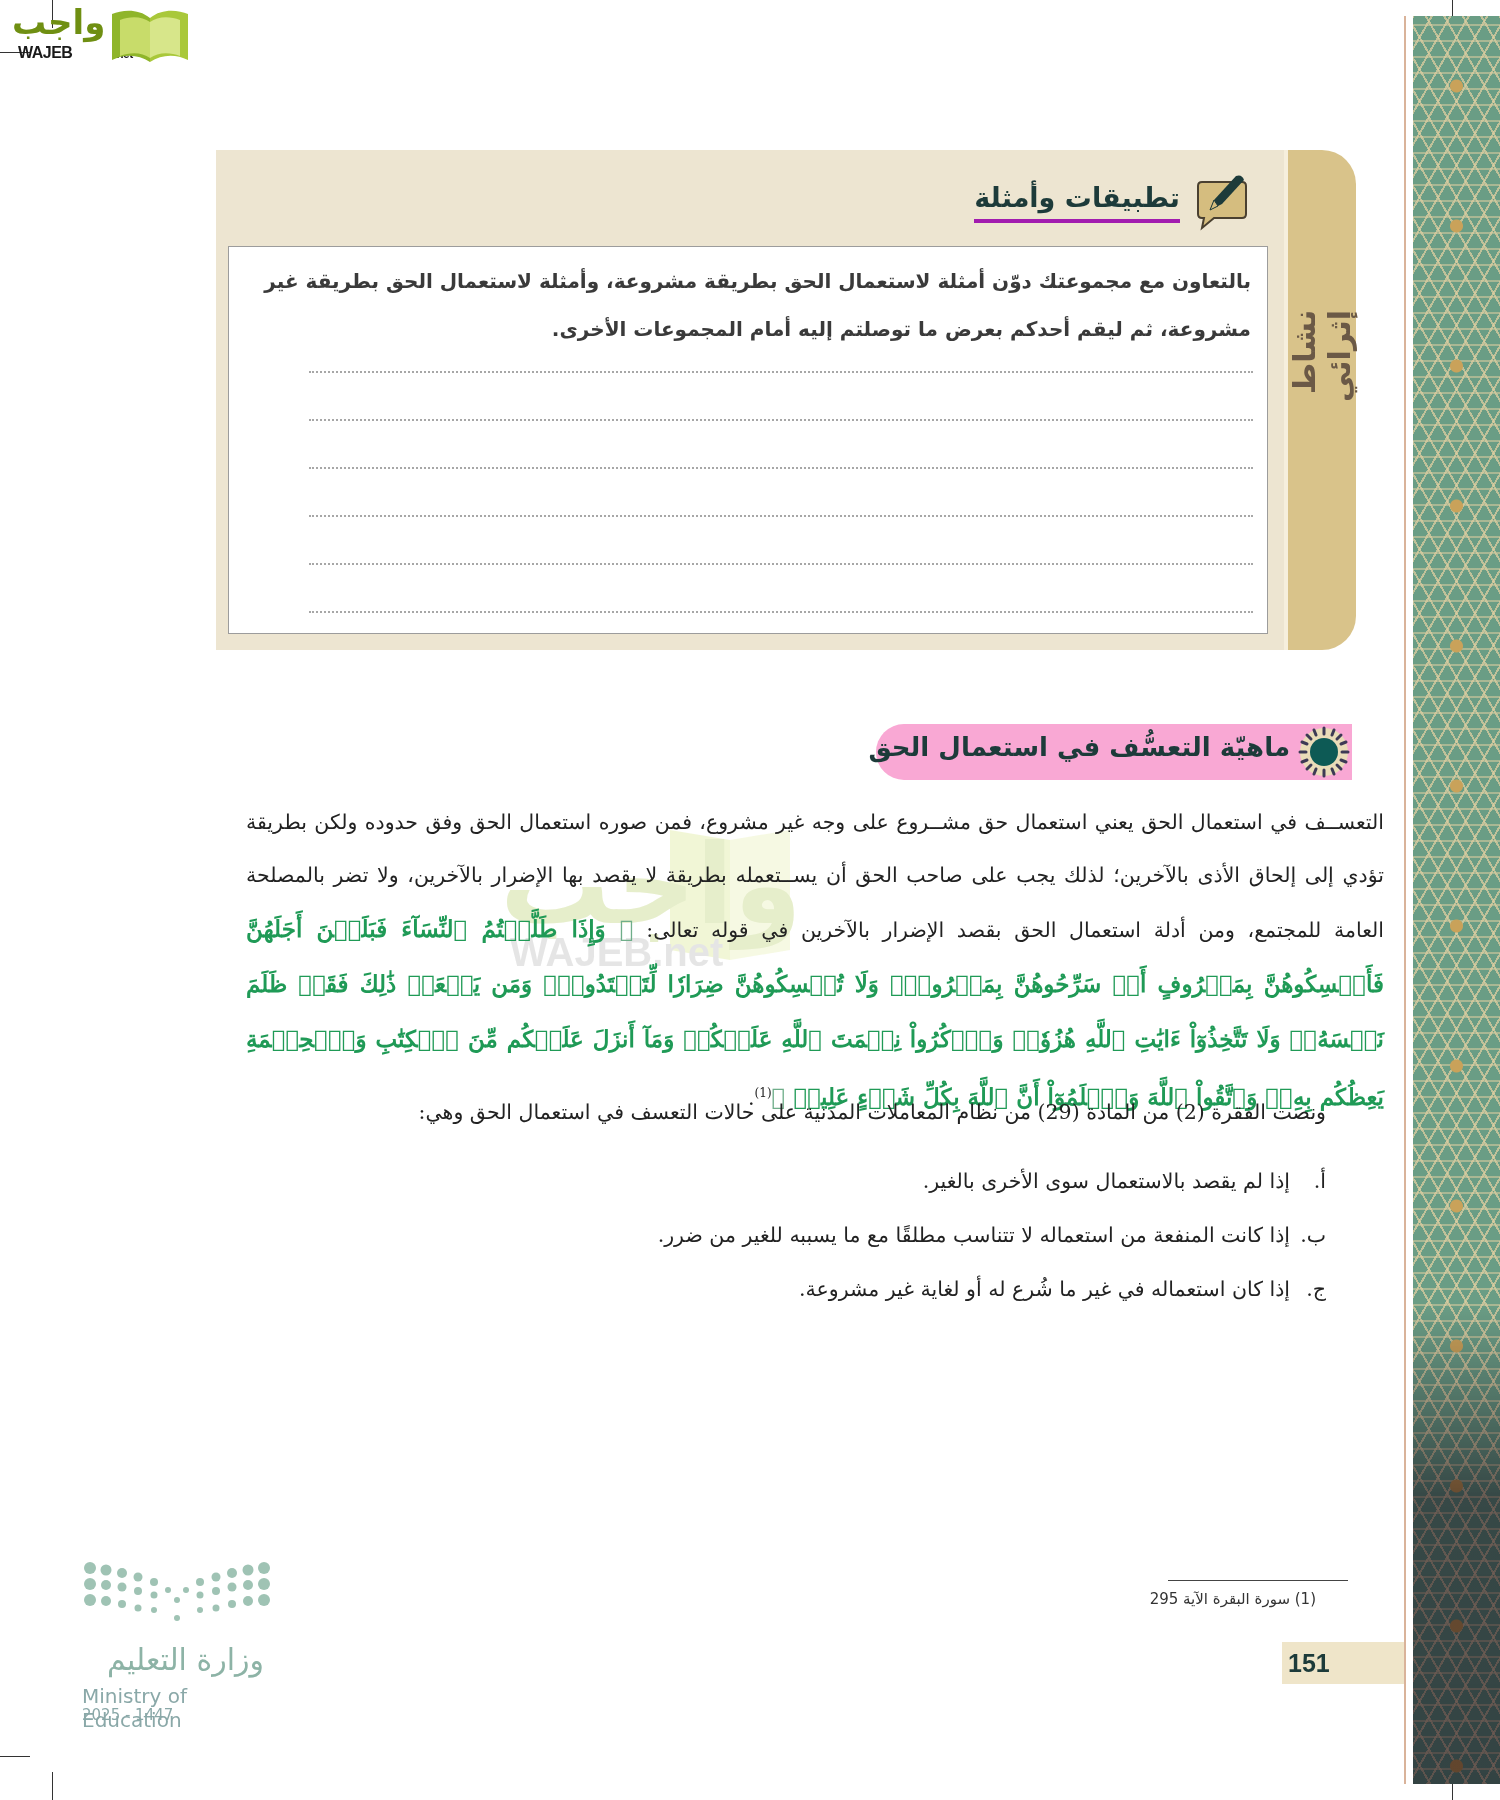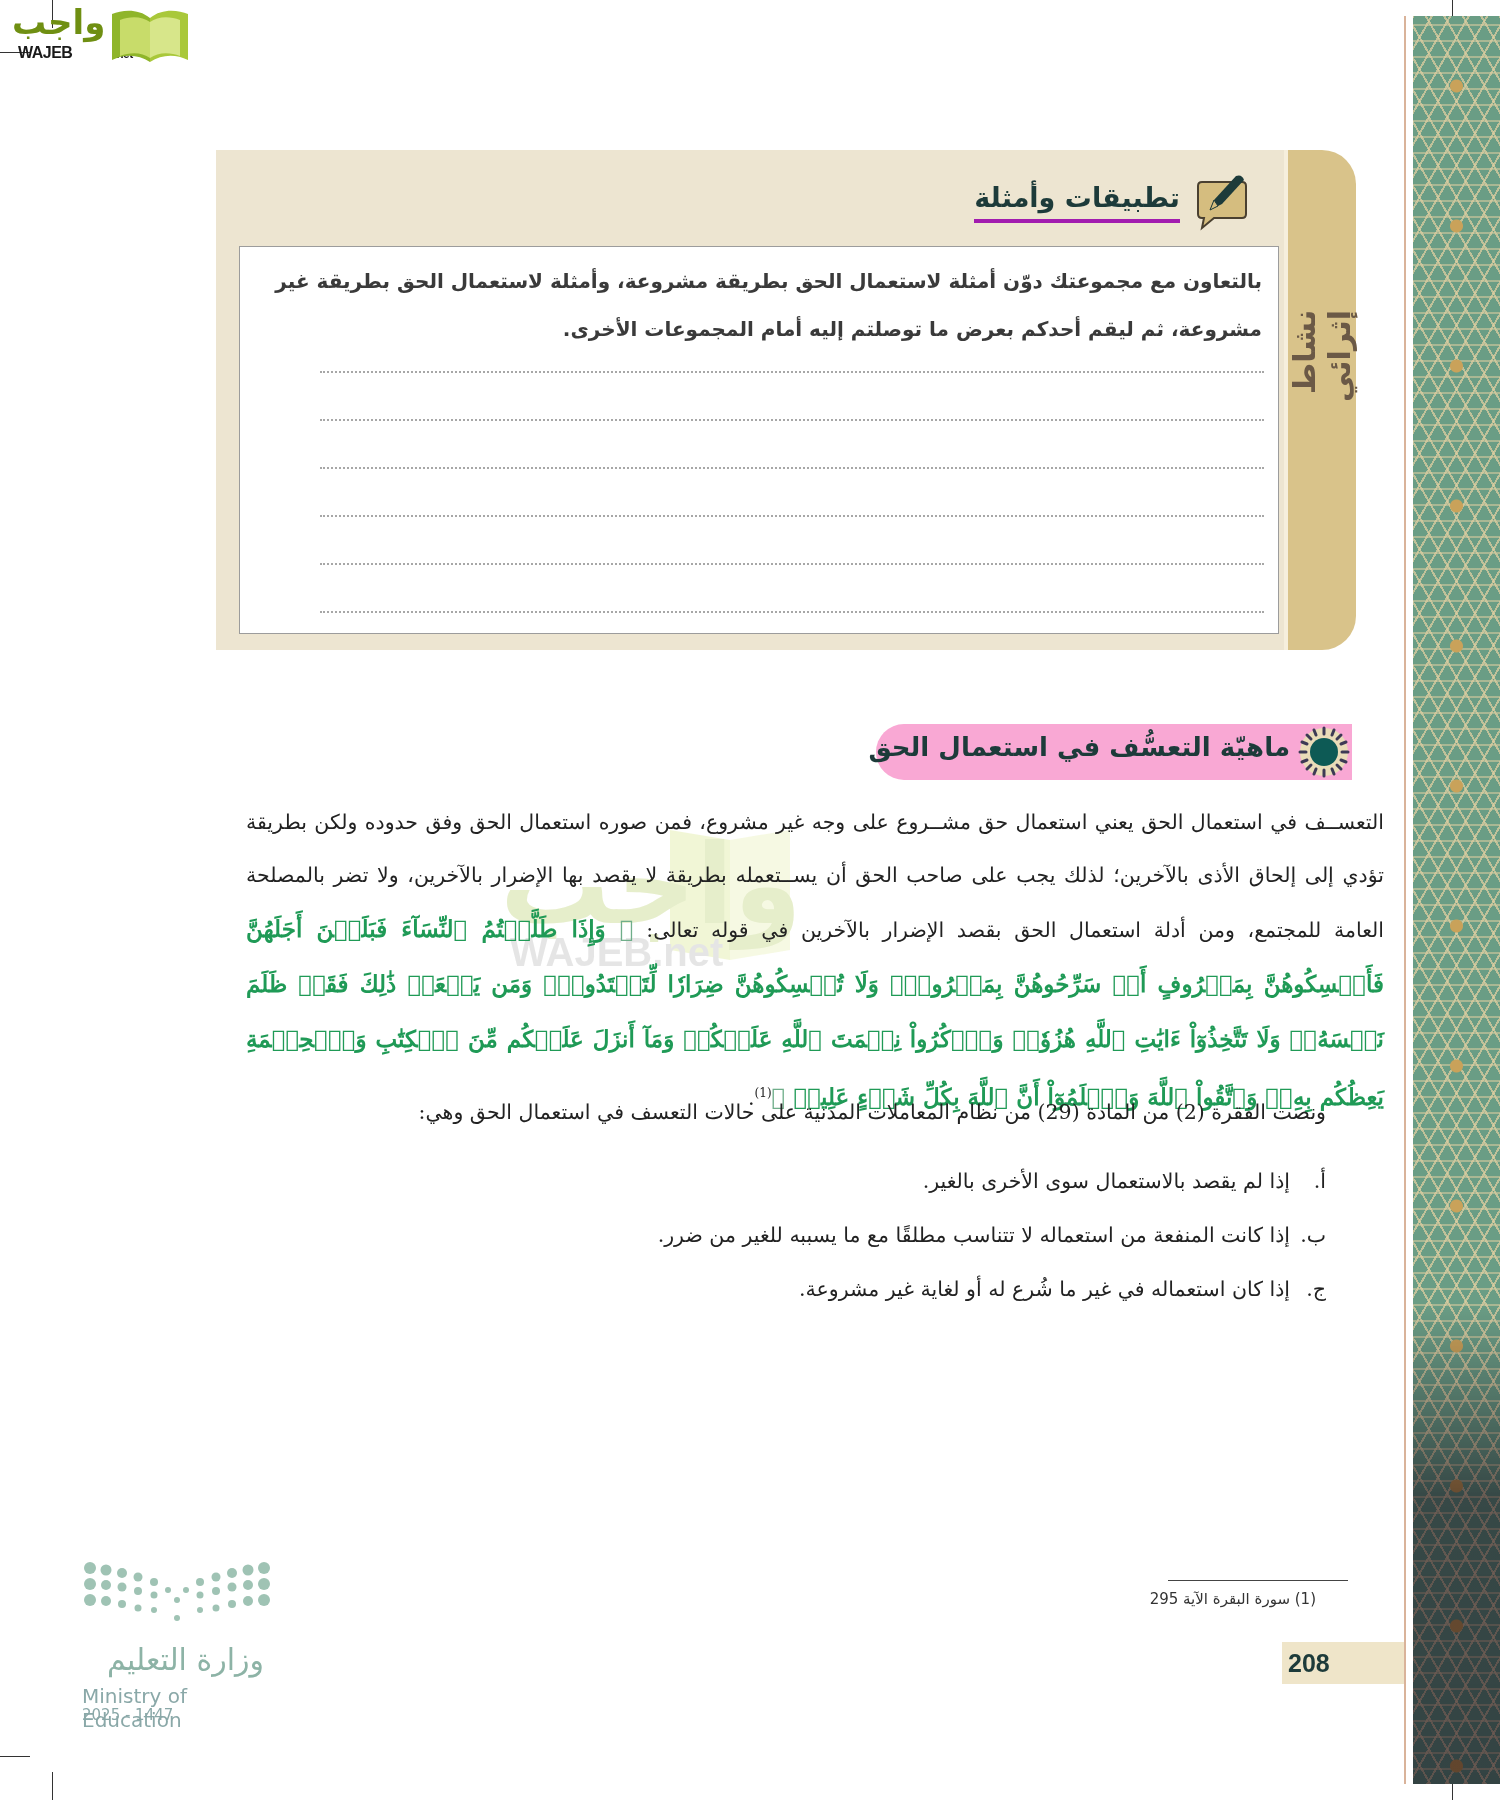--- a/index.html
+++ b/index.html
@@ -53,21 +53,21 @@
       font-size:30px; font-weight:bold; color:#6b5946; direction:rtl;
     }
     .enrich-title-wrap { position:absolute; right:100px; top:22px; display:flex; align-items:center; gap:12px; direction:rtl; }
     .enrich-title {
       font-size:27px; font-weight:bold; color:#1d3b3a;
       border-bottom:4px solid #a21caf; padding-bottom:6px;
     }
     .pencil-icon { width:60px; height:60px; }
     .enrich-card {
       position:absolute; left:12px; top:96px; width:1040px; height:388px;
-      background:#fff; border:1.5px solid #9c9c9c; box-sizing:border-box;margin-left:11px;
+      background:#fff; border:1.5px solid #9c9c9c; box-sizing:border-box;
     }
     .enrich-text {
       position:absolute; right:16px; top:10px; width:1010px; direction:rtl; text-align:right;
       font-size:20px; font-weight:bold; color:#3a3a3a; line-height:48px;
     }
     .dotline {
       position:absolute; left:80px; width:944px; height:0;
       border-top:2px dotted #a7a7a7;
     }
 
@@ -221,21 +221,21 @@
   </div>
   <div class="list-item">
     <span class="list-marker">ج.</span>
     <span>إذا كان استعماله في غير ما شُرع له أو لغاية غير مشروعة.</span>
   </div>
 </div>
 
 <div class="abs fn-rule"></div>
 <div class="abs footnote">(1) سورة البقرة الآية 295</div>
 
-<div class="abs page-num">208</div>
+<div class="abs page-num">151</div>
 
 <div class="abs moe">
   <svg class="moe-dots" viewBox="0 0 190 66">
     <g fill="#9fc3b4">
       <circle cx="8" cy="8" r="6"></circle>
         <circle cx="24" cy="10" r="5.5"></circle>
         <circle cx="40" cy="13" r="5"></circle>
         <circle cx="56" cy="17" r="4.5"></circle>
         <circle cx="72" cy="22" r="4"></circle>
       <circle cx="182" cy="8" r="6"></circle>

